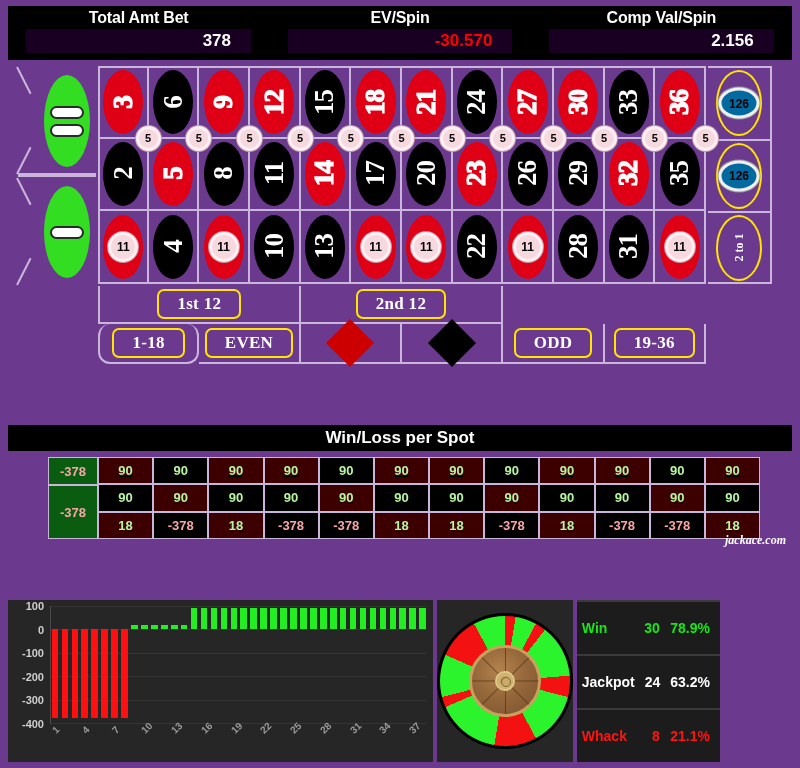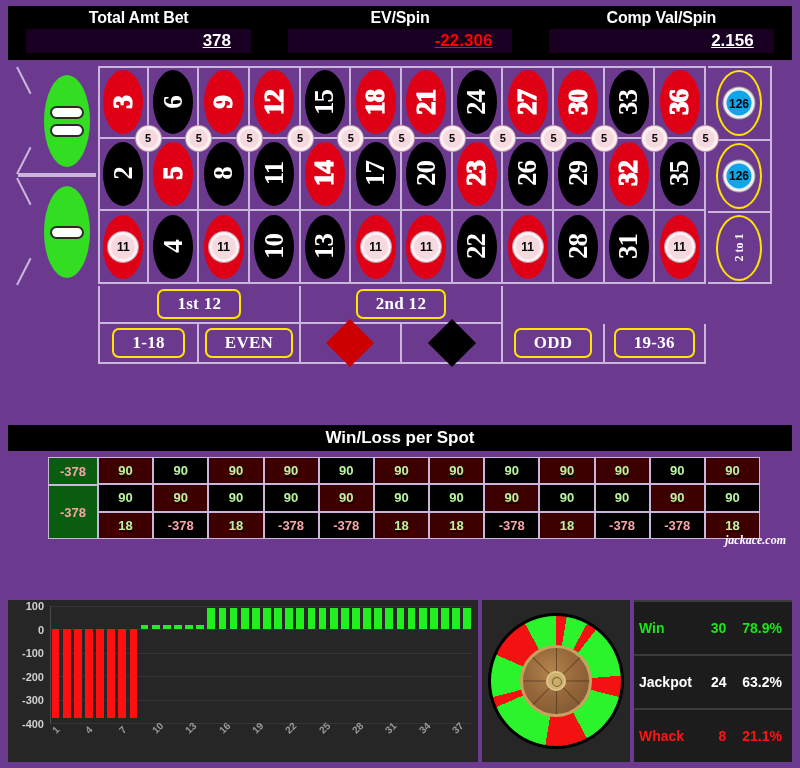--- a/index.html
+++ b/index.html
@@ -25,21 +25,21 @@
     letter-spacing: -0.2px;
     padding-top: 3px;
     font-family: "Liberation Sans", sans-serif;
   }
   .stat-valbox {
     margin: 2px auto 0; width: 86%; height: 24px;
     background: #190022;
     display: flex; align-items: center; justify-content: flex-end;
     padding-right: 20px;
   }
-  .stat-value { font-size: 17px; font-weight: bold; color: #fff; text-decoration: underline; }
+  .stat-value { font-size: 17px; font-weight: bold; color: #fff; }
   .stat-value.neg { color: #ff0000; }
 
   
   .table-area {
     position: absolute; left: 0px; top: 62px;
     width: 800px; height: 330px;
   }
   .felt { position: absolute; inset: 0; background: #6b3a8f; }
 
   
@@ -148,22 +148,22 @@
     display: flex; align-items: center; justify-content: center;
     position: relative;
   }
   .c21-txt {
     transform: rotate(-90deg);
     font-size: 12px; font-weight: bold; color: #fff;
     font-family: "Liberation Serif", serif;
     white-space: nowrap;
   }
   .chip.silver {
-    width: 31px; height: 31px; font-size: 12px;
-    background: #0ea5e9; border-color: #efefef;
+    width: 41px; height: 31px; font-size: 12px;
+    background: #0369a1; border-color: #efefef;
     box-shadow: 0 0 0 1px #9b9b9b;
     left: 50%; top: 50%; transform: translate(-50%,-50%);
   }
 
   
   .dozens {
     position: absolute; left: 98px; top: 224px;
     width: 608px; height: 38px;
     display: grid; grid-template-columns: repeat(3,1fr);
   }
@@ -185,21 +185,21 @@
   .outside {
     position: absolute; left: 98px; top: 262px;
     width: 608px; height: 40px;
     display: grid; grid-template-columns: repeat(6,1fr);
   }
   .ob {
     border-right: 2px solid #cbb6db;
     border-bottom: 2px solid #cbb6db;
     display: flex; align-items: center; justify-content: center;
   }
-  .ob:first-child { border-left: 2px solid #cbb6db; }
+  .ob:first-child { border-left: 2px solid #cbb6db; border-radius: 12px; }
   .diamond {
     width: 34px; height: 34px; transform: rotate(45deg);
   }
   .diamond.red { background: #cc0000; }
   .diamond.black { background: #000; }
 
   
   .section-title {
     background: #000; color: #fff;
     font-size: 17px; font-weight: bold;
@@ -235,21 +235,21 @@
   .watermark {
     position: absolute; right: 6px; top: 108px;
     color: #ffffff; font-size: 12px; font-weight: bold;
     font-style: italic; font-family: "Liberation Serif", serif;
   }
 
   
   .og-wrap { position: absolute; left: 8px; top: 570px; width: 784px; height: 192px; }
   .og-body {
     position: absolute; left: 0; top: 30px;
-    width: 784px; height: 162px;
+    width: 712px; height: 162px;
     display: flex; gap: 4px;
   }
   .chart-panel {
     width: 470px; background: #262626;
     position: relative;
   }
   .y-axis {
     position: absolute; left: 0; top: 6px; width: 40px; height: 118px;
   }
   .ytick {
@@ -344,21 +344,21 @@
 <div class="stats-bar">
   <div class="stat-cell">
     <div class="stat-label">Total Amt Bet</div>
     <div class="stat-valbox">
       <span class="stat-value">378</span>
     </div>
   </div>
   <div class="stat-cell">
     <div class="stat-label">EV/Spin</div>
     <div class="stat-valbox">
-      <span class="stat-value neg">-22.306</span>
+      <span class="stat-value neg">-30.570</span>
     </div>
   </div>
   <div class="stat-cell">
     <div class="stat-label">Comp Val/Spin</div>
     <div class="stat-valbox">
       <span class="stat-value">2.156</span>
     </div>
   </div>
 </div>
 

